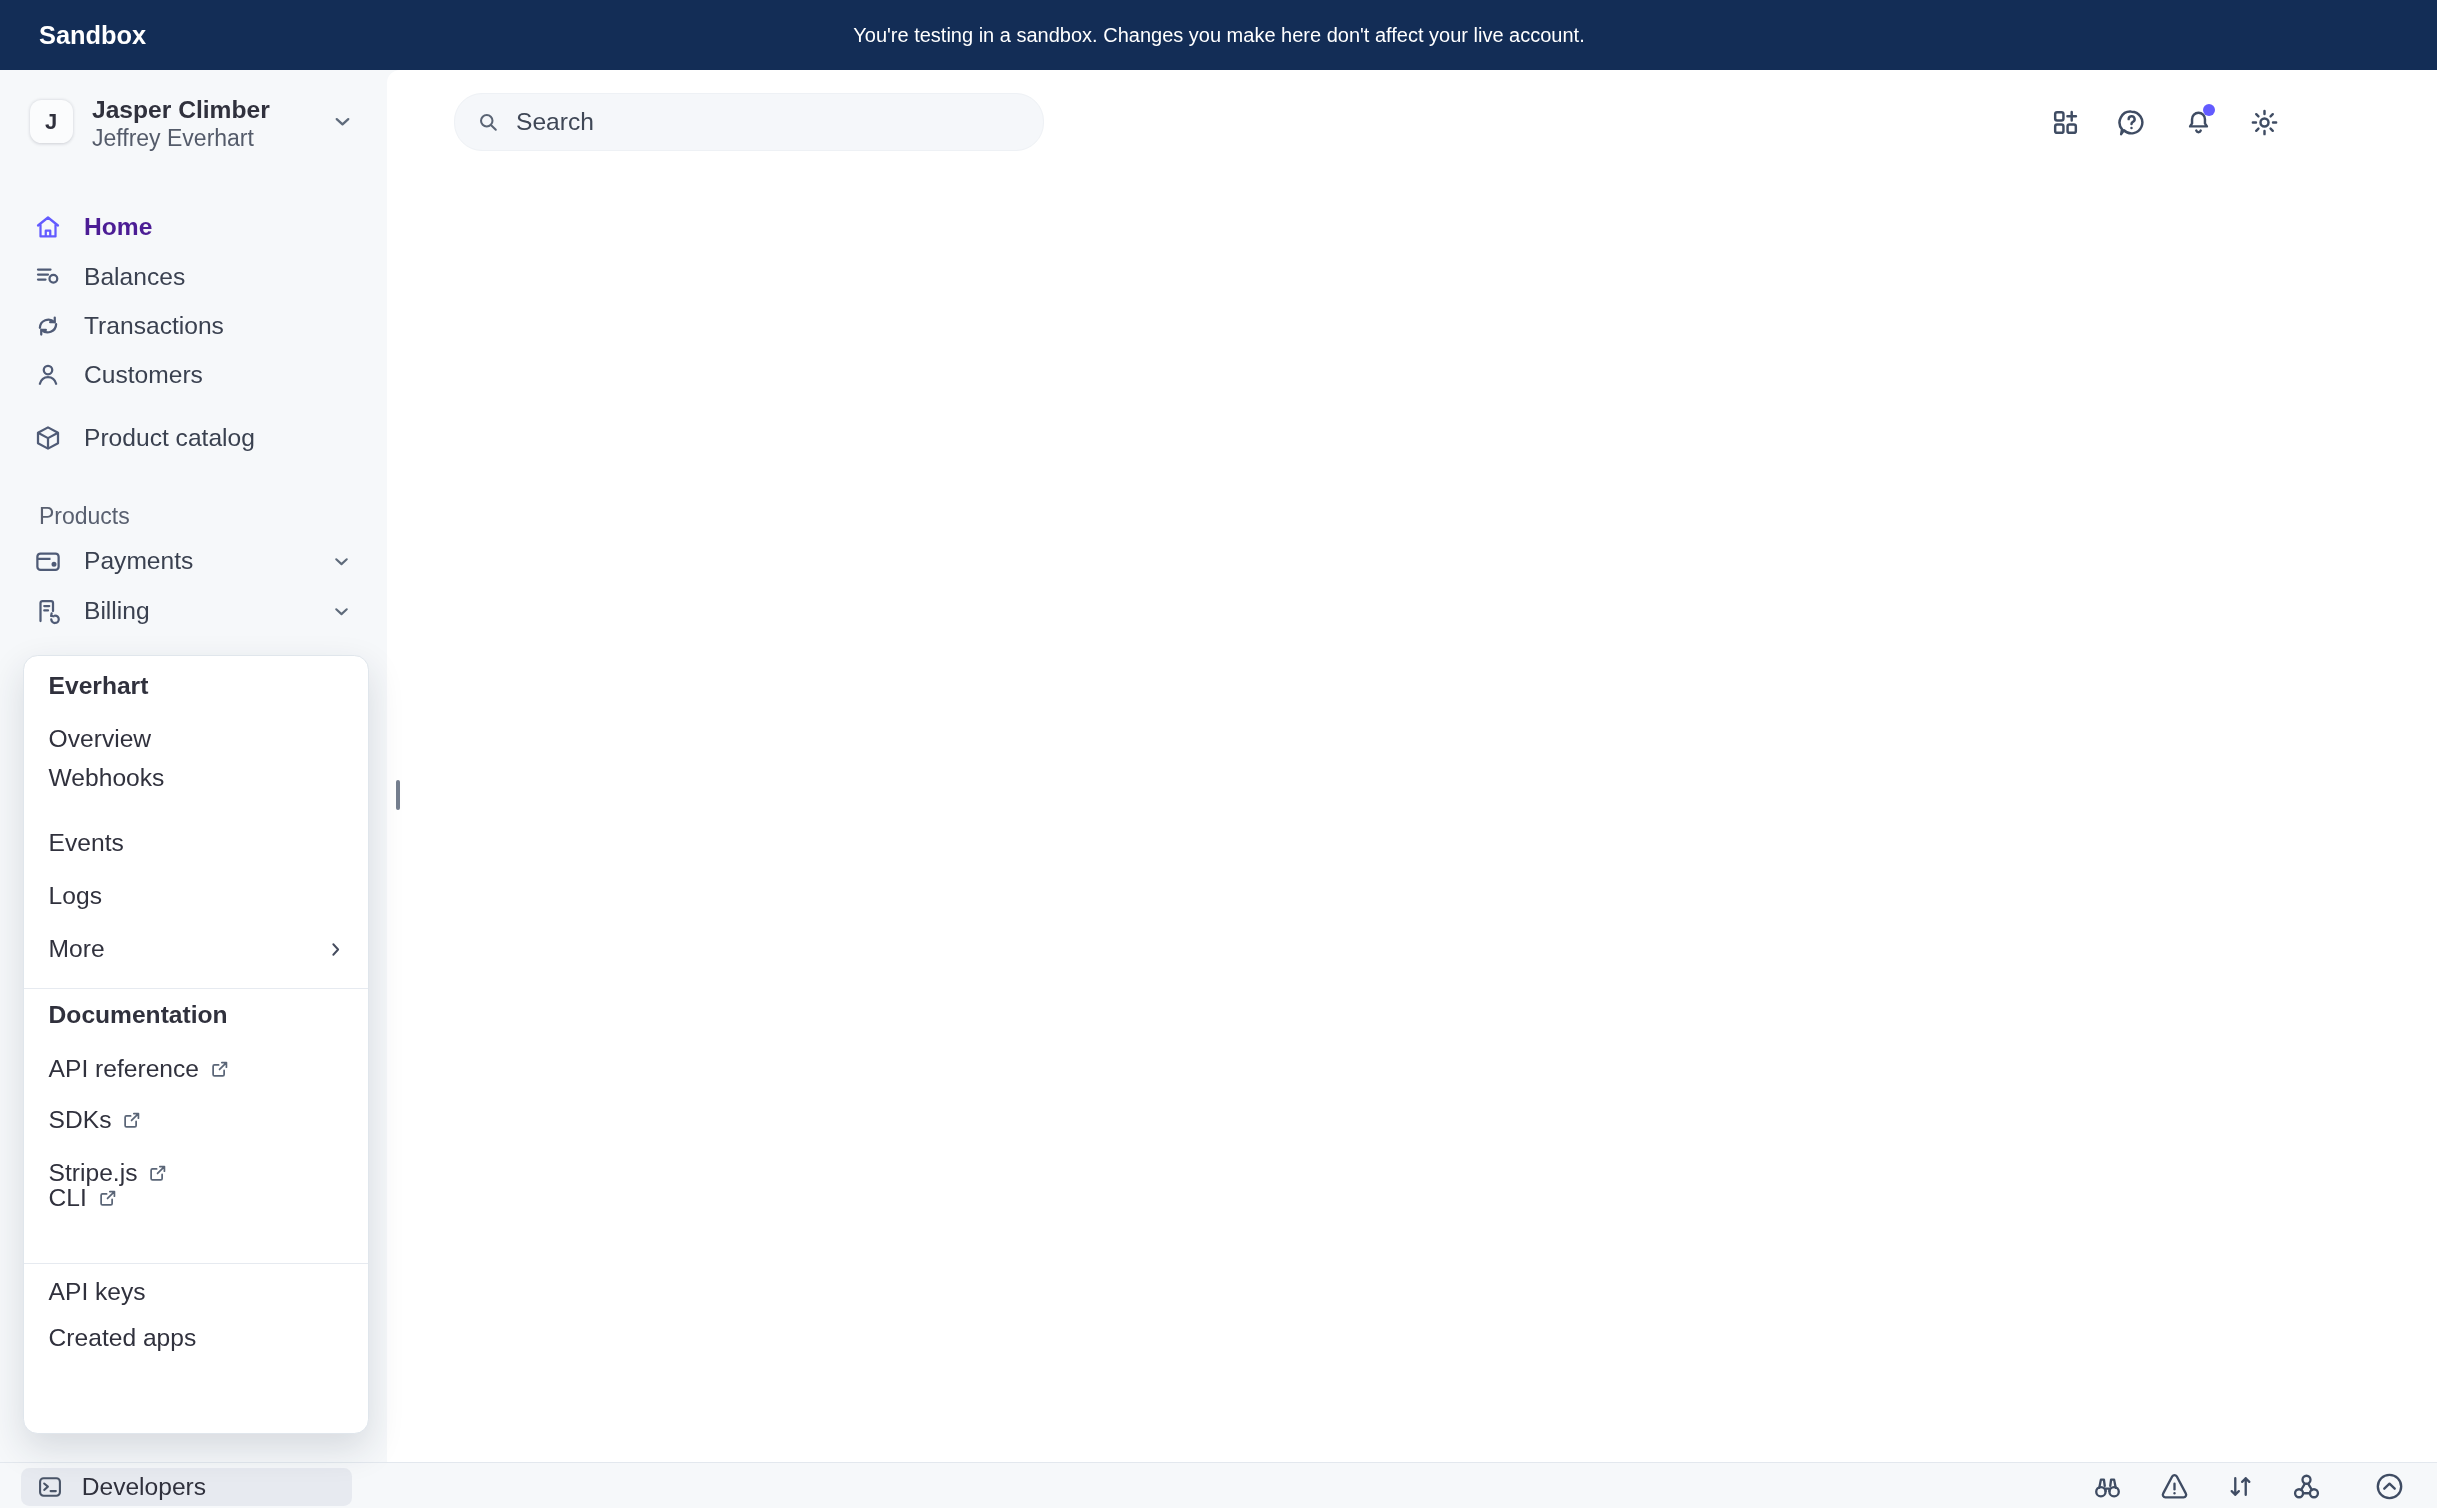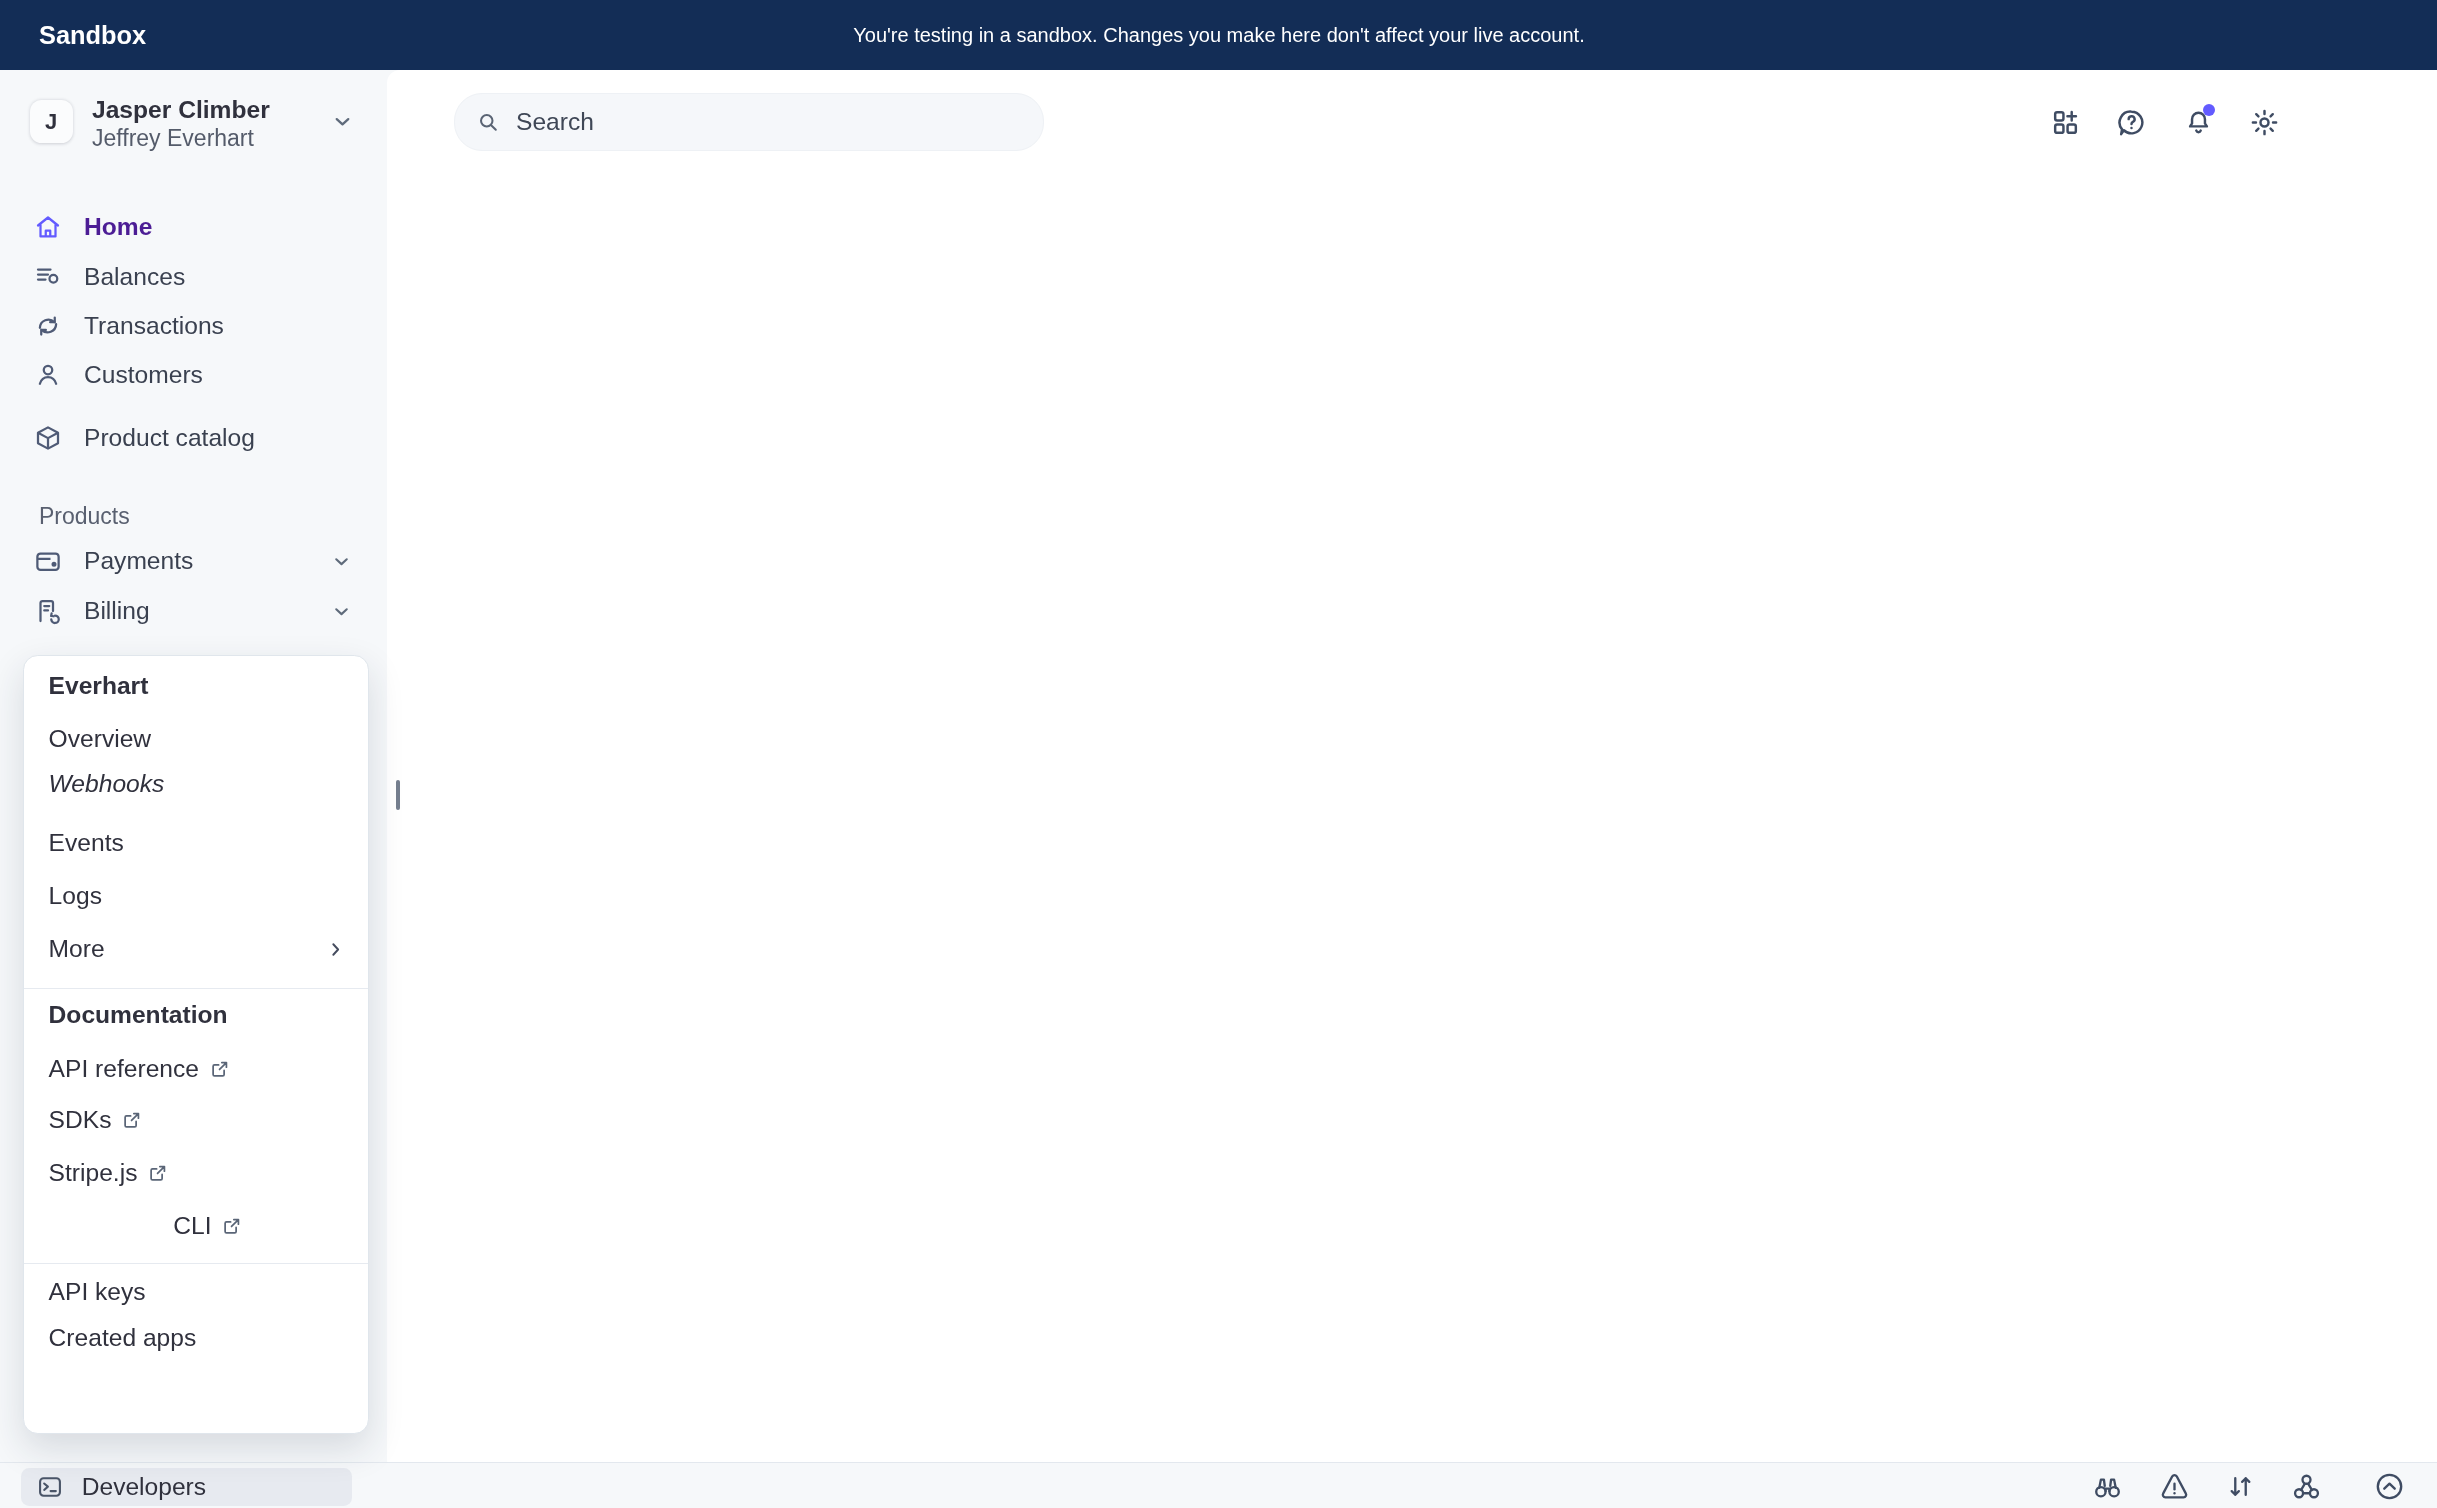--- a/index.html
+++ b/index.html
@@ -187,21 +187,21 @@
 
 <div class="abs" style="left:396px;top:780px;width:4.1px;height:29.5px;background:#747e8e;border-radius:2.5px;z-index:5;"></div>
 
 <div class="abs popup">
   <div class="abs menu-item menu-header" style="top:4.1px;">
       <span>Everhart</span>
     </div>
   <div class="abs menu-item" style="top:57px;">
       <span>Overview</span>
     </div>
-  <div class="abs menu-item" style="top:102px;font-style:italic;">
+  <div class="abs menu-item" style="top:96px;">
       <span>Webhooks</span>
     </div>
   <div class="abs menu-item" style="top:161px;">
       <span>Events</span>
     </div>
   <div class="abs menu-item" style="top:214px;">
       <span>Logs</span>
     </div>
   <div class="abs menu-item" style="top:267px;">
     <span>More</span>
@@ -232,21 +232,21 @@
       </span>
   </div>
   <div class="abs menu-item" style="top:491px;">
     <span>Stripe.js</span>
     <span style="color:#5a6577;">
         <svg width="22" height="22" viewBox="0 0 24 24" fill="none" stroke="currentColor" stroke-width="1.9" stroke-linecap="round" stroke-linejoin="round">
           <path d="M14 5h5v5M19 5l-7.5 7.5M16.5 13.5V18a1.5 1.5 0 0 1-1.5 1.5H6A1.5 1.5 0 0 1 4.5 18V9A1.5 1.5 0 0 1 6 7.5h4.5"></path>
         </svg>
       </span>
   </div>
-  <div class="abs menu-item" style="top:544px;justify-content:center;">
+  <div class="abs menu-item" style="top:516px;">
     <span>CLI</span>
     <span style="color:#5a6577;">
         <svg width="22" height="22" viewBox="0 0 24 24" fill="none" stroke="currentColor" stroke-width="1.9" stroke-linecap="round" stroke-linejoin="round">
           <path d="M14 5h5v5M19 5l-7.5 7.5M16.5 13.5V18a1.5 1.5 0 0 1-1.5 1.5H6A1.5 1.5 0 0 1 4.5 18V9A1.5 1.5 0 0 1 6 7.5h4.5"></path>
         </svg>
       </span>
   </div>
   <div class="abs menu-div" style="top:607px;"></div>
   <div class="abs menu-item" style="top:610px;">
       <span>API keys</span>

